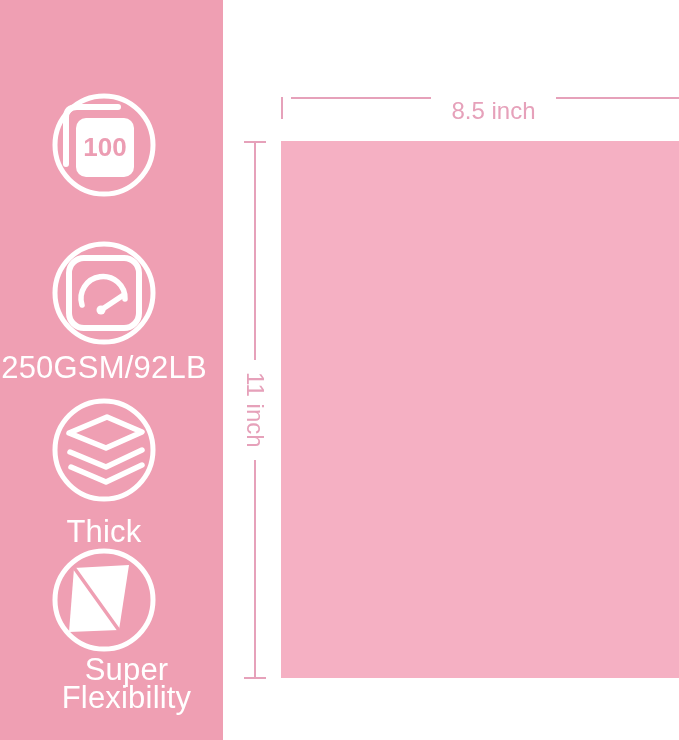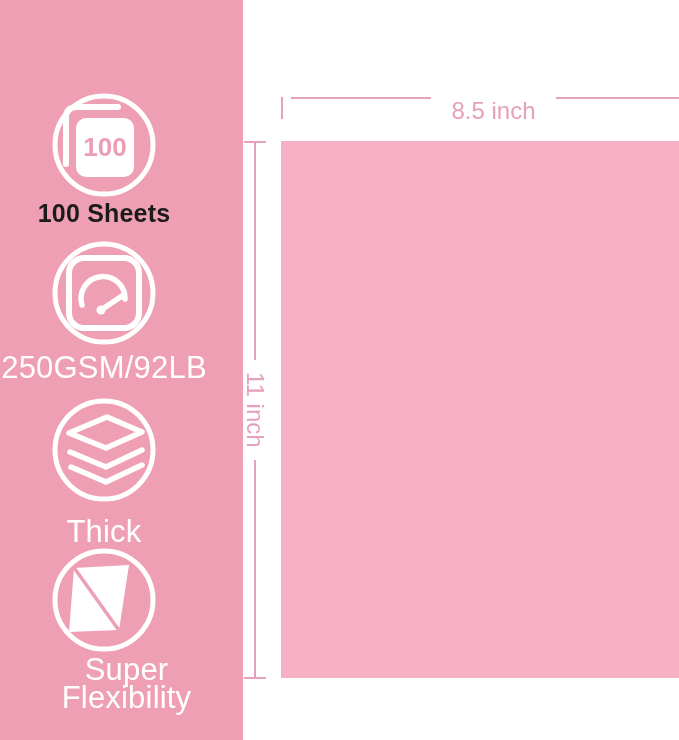--- a/index.html
+++ b/index.html
@@ -13,21 +13,21 @@
   }
   *{margin:0;padding:0;box-sizing:border-box;}
   html,body{width:679px;height:740px;}
   body{
     position:relative;
     background:#ffffff;
     font-family:"Liberation Sans", sans-serif;
     overflow:hidden;
   }
   .sidebar{
-    position:absolute;left:0;top:0;width:243px;height:740px;
+    position:absolute;left:0;top:0;width:223px;height:740px;
     background:var(--sidebar-bg);
   }
   .icon-wrap{position:absolute;left:52px;width:104px;height:104px;}
   .icon-wrap svg{display:block;width:104px;height:104px;}
   .icon-1{top:93px;}
   .icon-2{top:241px;}
   .icon-3{top:398px;}
   .icon-4{top:548px;}
   .feature-label{
     position:absolute;left:0;width:208px;text-align:center;
@@ -78,21 +78,20 @@
 <div class="sidebar">
 
   <div class="icon-wrap icon-1">
     <svg viewBox="0 0 104 104" aria-hidden="true">
       <circle class="ic" cx="52" cy="52" r="49" stroke-width="5"></circle>
       <path class="ic" d="M 66 14 H 25 Q 14 14 14 25 V 71" stroke-width="6"></path>
       <rect class="ic-fill" x="24" y="25" width="58" height="59" rx="10"></rect>
       <text class="badge-num" x="53" y="63">100</text>
     </svg>
   </div>
-  <div class="feature-label label-1">100 Sheets</div>
 
   <div class="icon-wrap icon-2">
     <svg viewBox="0 0 104 104" aria-hidden="true">
       <circle class="ic" cx="52" cy="52" r="49" stroke-width="5"></circle>
       <rect class="ic" x="17" y="17" width="70" height="70" rx="15" stroke-width="6"></rect>
       <path class="ic" d="M 30 64 A 22 22 0 1 1 73 58" stroke-width="5.5"></path>
       <line class="ic" x1="49" y1="69" x2="70" y2="55" stroke-width="5.5"></line>
       <circle class="ic-fill" cx="49" cy="69" r="4.5"></circle>
     </svg>
   </div>

